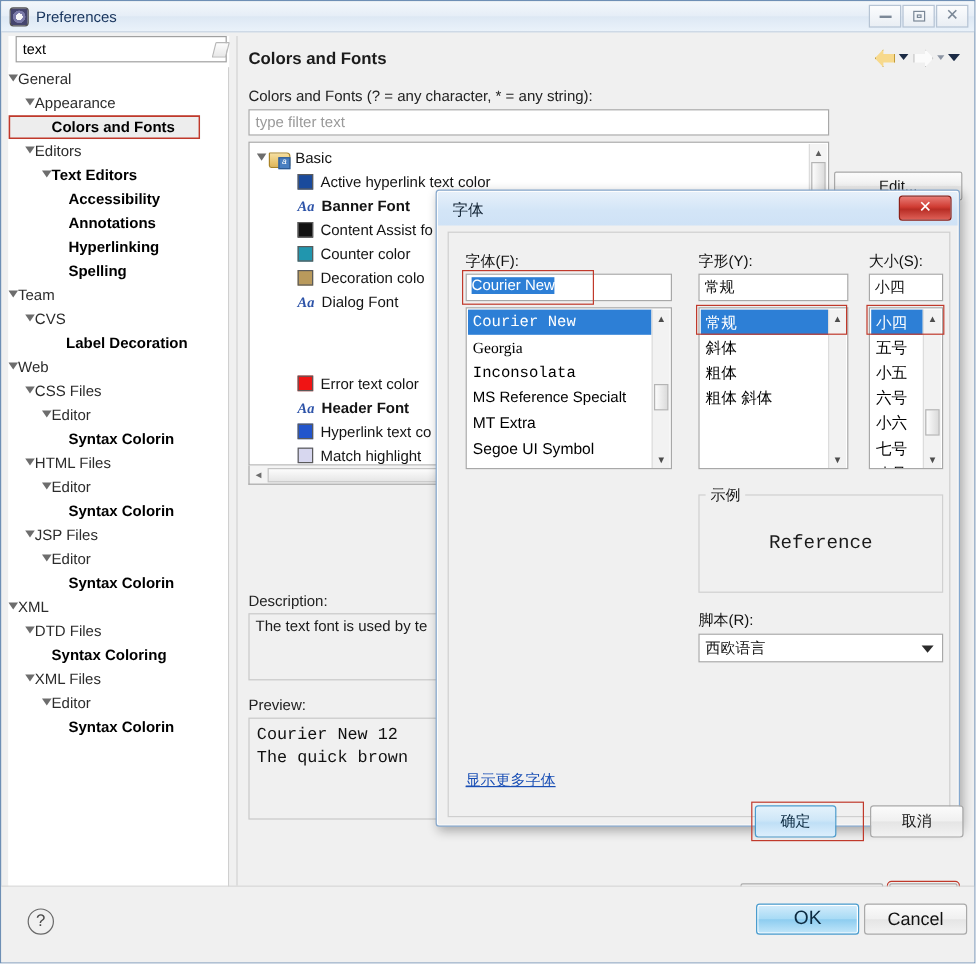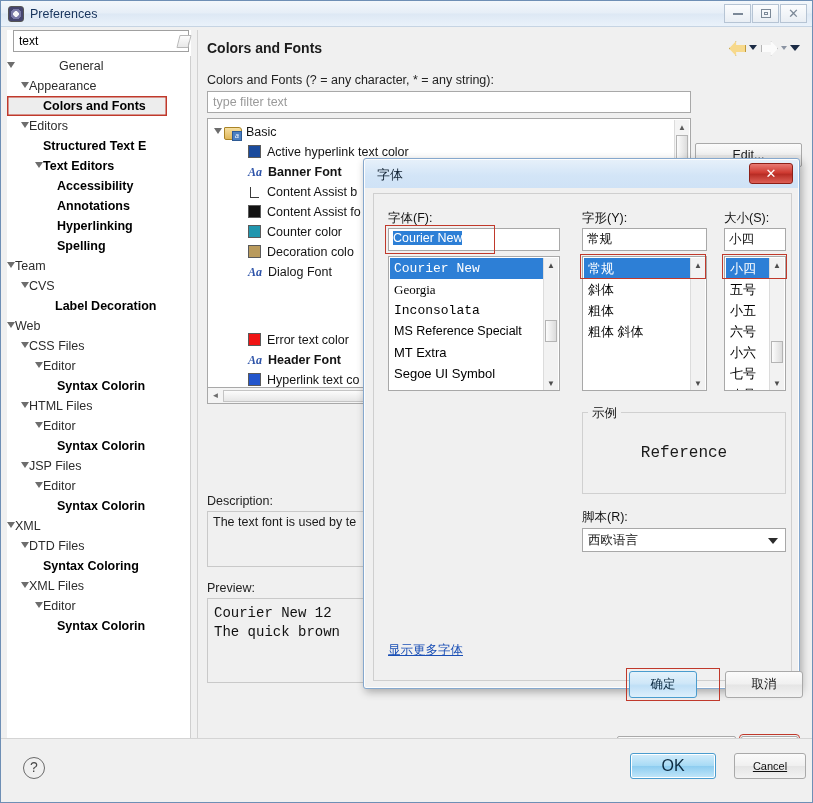--- a/index.html
+++ b/index.html
@@ -214,24 +214,24 @@
     text-align: center; line-height: 19px; font-size: 14px; color: #4a4a4a;
   }
   .ok-btn {
     position: absolute; right: 96px; top: 14px; width: 86px; height: 26px;
     background: linear-gradient(to bottom,#d4ecfb 0%, #a8dbf5 48%, #8ecdf0 52%, #c3e7fa 100%);
     border: 1px solid #4a9cce; border-radius: 3px;
     font-size: 16px; color: #0c2a40; display:flex; align-items:center; justify-content:center;
     box-shadow: 0 0 0 1px #fff inset;
   }
   .cancel-btn {
-    position: absolute; right: 6px; top: 14px; width: 72px; height: 26px;
+    position: absolute; right: 6px; top: 14px; width: 86px; height: 26px;
     background: linear-gradient(to bottom,#fbfbfb 0%, #f0f0f0 48%, #e5e5e5 52%, #f2f2f2 100%);
     border: 1px solid #a9a9a9; border-radius: 3px;
-    font-size: 11px; color: #111; display:flex; align-items:center; justify-content:center;text-decoration:underline;
+    font-size: 15px; color: #111; display:flex; align-items:center; justify-content:center;
   }
 
   
   .fontdlg {
     position: absolute; left: 362px; top: 157px; width: 437px; height: 531px;
     background: #f0f0f0;
     border: 1px solid #86a8cd;
     box-shadow: 0 0 0 1px rgba(255,255,255,.85) inset, 2px 3px 9px rgba(0,0,0,.30);
     border-radius: 3px;
   }
@@ -319,35 +319,32 @@
   </div>
 
   <div class="leftpane">
     <div class="filterbox">
       <input value="text" style="">
       <span class="eraser-icon"></span>
     </div>
     <div class="tree" id="pref-tree">
         <div class="tnode open">
           <span class="arrow" style="left: 0px;"></span>
-          <span class="lbl" style="left: 8px; margin-left: 44px;">General</span>
+          <span class="lbl" style="left: 8px;">General</span>
         </div>
         <div class="tnode open">
           <span class="arrow" style="left: 14px;"></span>
           <span class="lbl" style="left: 22px;">Appearance</span>
         </div>
         <div class="tnode bold" style="background: rgb(237, 237, 237); box-shadow: rgb(192, 57, 43) 0px 0px 0px 1.5px inset; width: 160px;">
           <span class="lbl" style="left: 36px;">Colors and Fonts</span>
         </div>
         <div class="tnode open">
           <span class="arrow" style="left: 14px;"></span>
           <span class="lbl" style="left: 22px;">Editors</span>
-        </div>
-        <div class="tnode bold">
-          <span class="lbl" style="left: 36px;">Structured Text E</span>
         </div>
         <div class="tnode bold open">
           <span class="arrow" style="left: 28px;"></span>
           <span class="lbl" style="left: 36px;">Text Editors</span>
         </div>
         <div class="tnode bold">
           <span class="lbl" style="left: 50px;">Accessibility</span>
         </div>
         <div class="tnode bold">
           <span class="lbl" style="left: 50px;">Annotations</span>
@@ -450,21 +447,20 @@
     </div>
 
     <div class="cf-hint">Colors and Fonts (? = any character, * = any string):</div>
     <div class="type-filter">type filter text</div>
 
     <div class="cflist">
       <div id="cf-rows" style="position:absolute;left:4px;top:3px;">
           <div class="cfrow" style="padding-left: 12px;"><span style="position: absolute; left: 2px; top: 6px; width: 0px; height: 0px; border-left: 4px solid transparent; border-right: 4px solid transparent; border-top: 6px solid rgb(109, 109, 109);"></span><span class="folder-icon"></span><span>Basic</span></div>
           <div class="cfrow" style="padding-left: 36px;"><span class="swatch" style="background: rgb(26, 74, 156);"></span><span>Active hyperlink text color</span></div>
           <div class="cfrow" style="padding-left: 36px;"><span class="aa">Aa</span><span style="font-weight: bold;">Banner Font</span></div>
-          <div class="cfrow" style="padding-left: 36px;"><span class="swatch empty"></span><span>Content Assist b</span></div>
           <div class="cfrow" style="padding-left: 36px;"><span class="swatch" style="background: rgb(18, 18, 18);"></span><span>Content Assist fo</span></div>
           <div class="cfrow" style="padding-left: 36px;"><span class="swatch" style="background: rgb(33, 150, 174);"></span><span>Counter color</span></div>
           <div class="cfrow" style="padding-left: 36px;"><span class="swatch" style="background: rgb(185, 154, 92);"></span><span>Decoration colo</span></div>
           <div class="cfrow" style="padding-left: 36px;"><span class="aa">Aa</span><span>Dialog Font</span></div>
           <div class="cfrow" style="padding-left: 36px; margin-top: 48px;"><span class="swatch" style="background: rgb(240, 20, 20);"></span><span>Error text color</span></div>
           <div class="cfrow" style="padding-left: 36px;"><span class="aa">Aa</span><span style="font-weight: bold;">Header Font</span></div>
           <div class="cfrow" style="padding-left: 36px;"><span class="swatch" style="background: rgb(34, 85, 204);"></span><span>Hyperlink text co</span></div>
           <div class="cfrow" style="padding-left: 36px;"><span class="swatch" style="background: rgb(215, 215, 239);"></span><span>Match highlight</span></div>
           <div class="cfrow" style="padding-left: 36px;"><span class="swatch" style="background: rgb(138, 138, 138);"></span><span>Qualifier informa</span></div>
           <div class="cfrow" style="padding-left: 36px;"><span class="aa">Aa</span><span class="mono" style="font-size: 12px;">Text Editor Bl</span></div>

